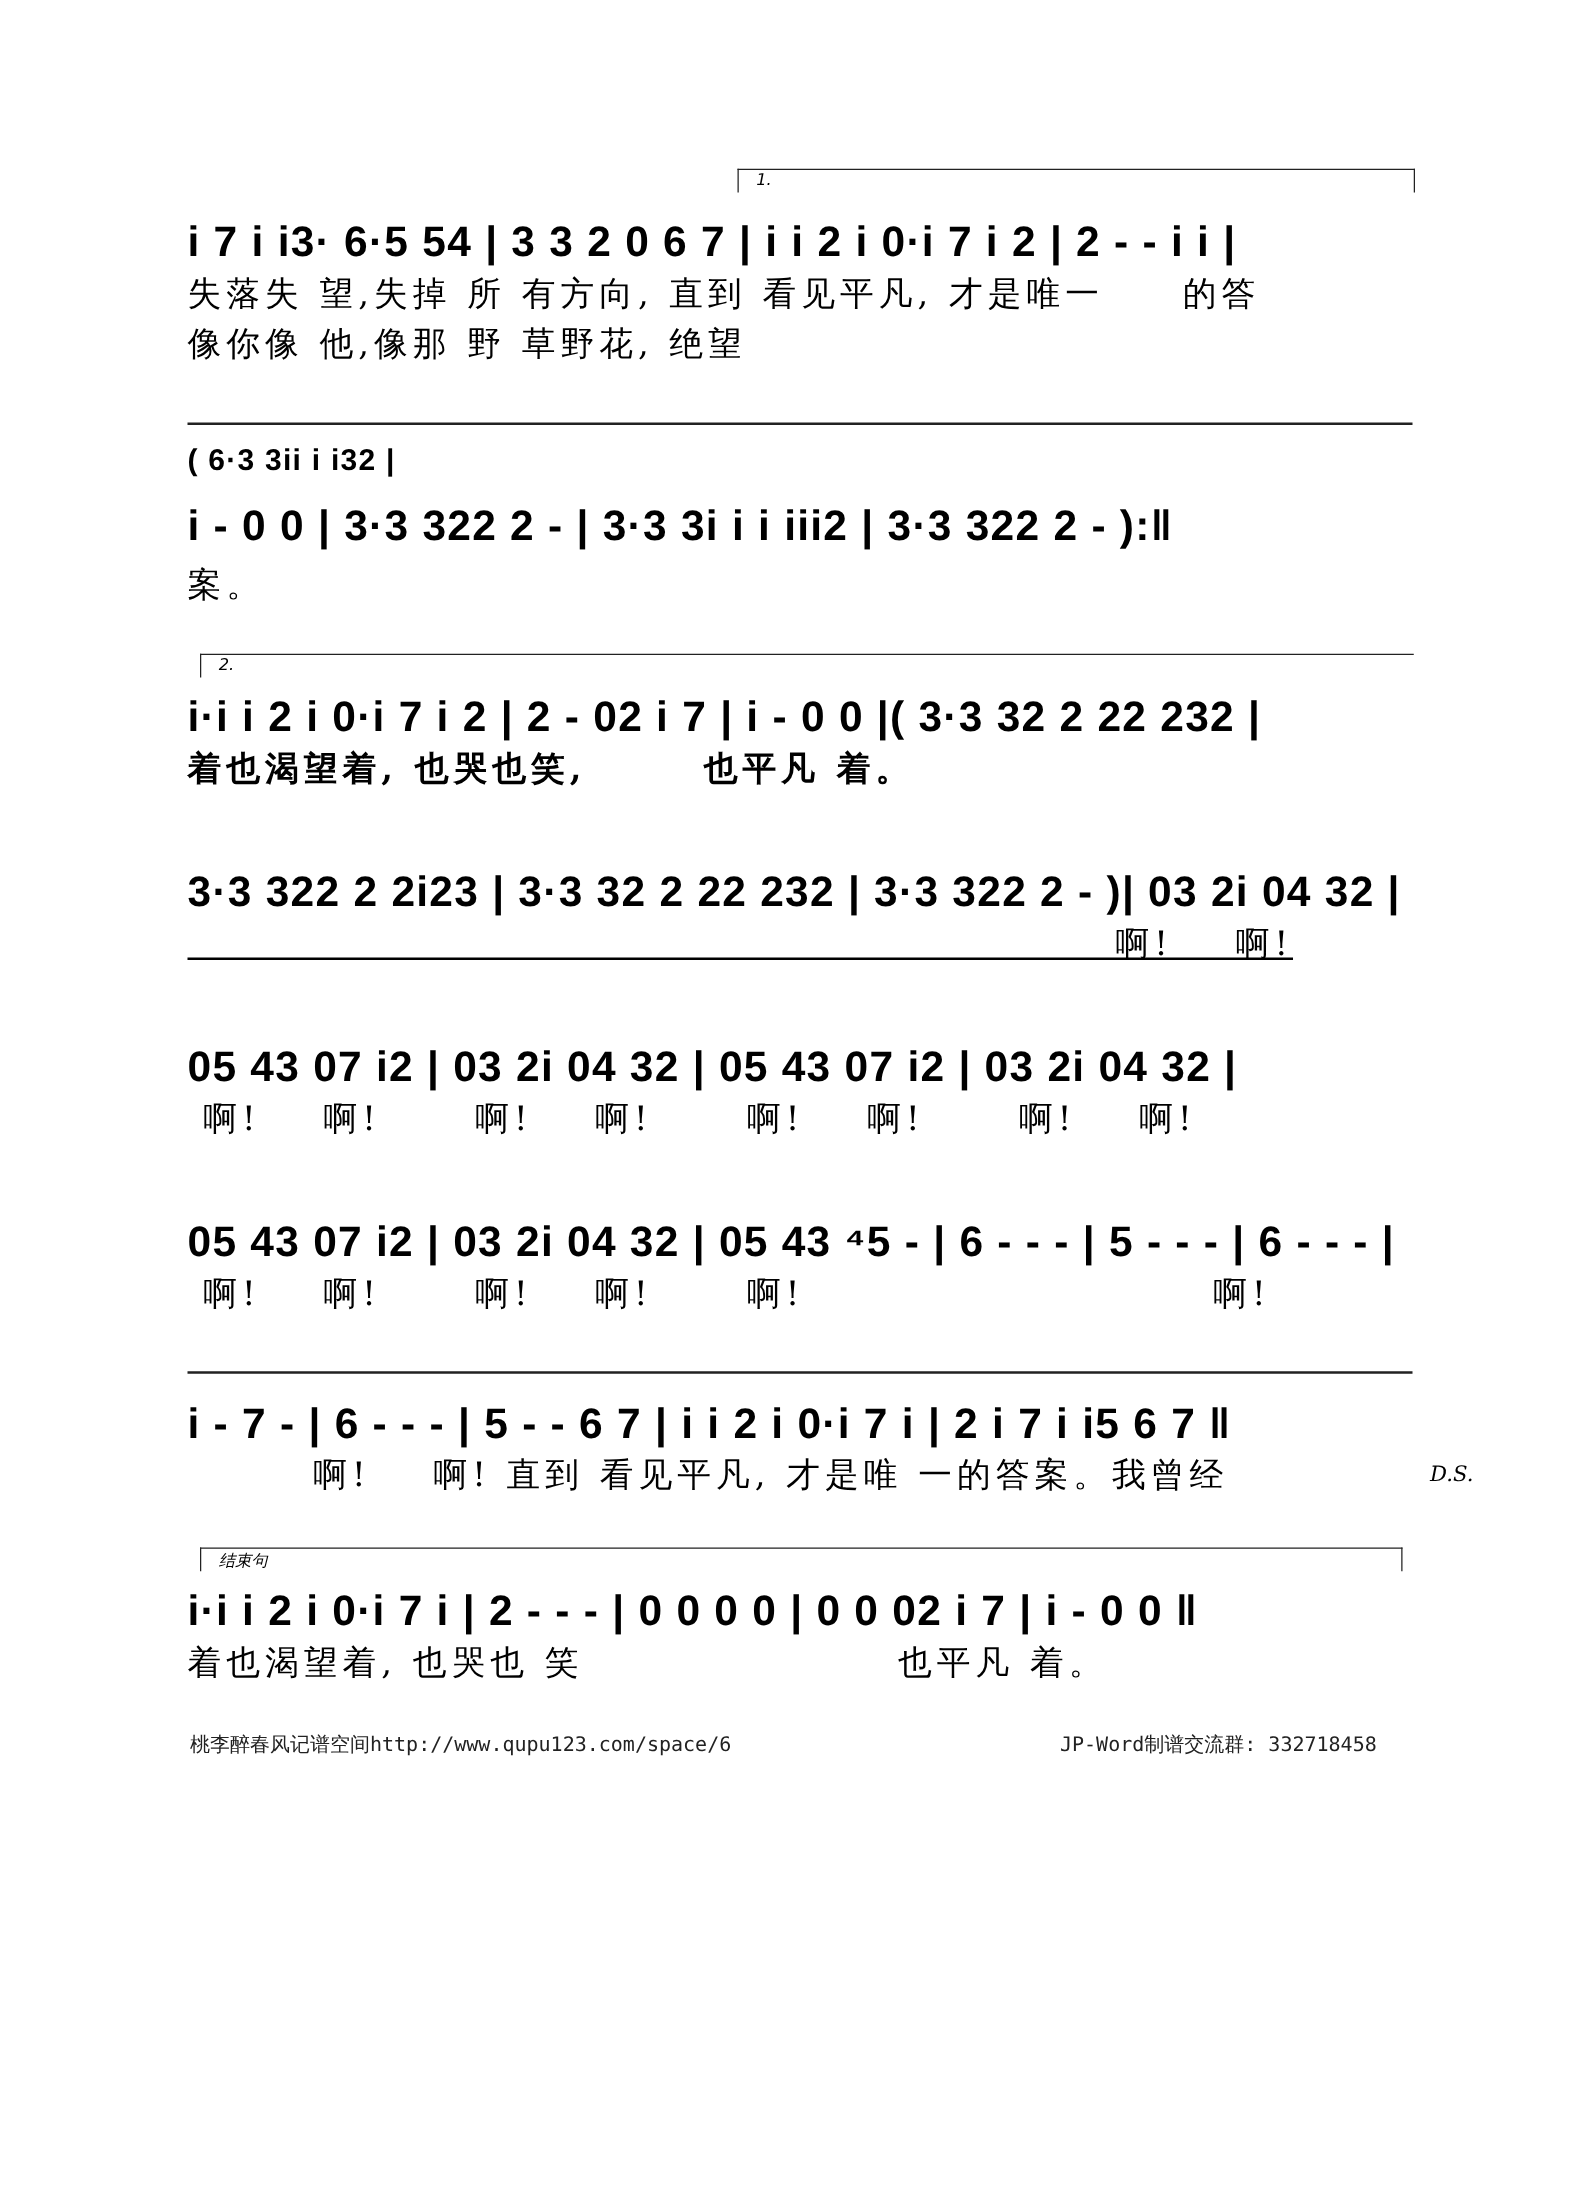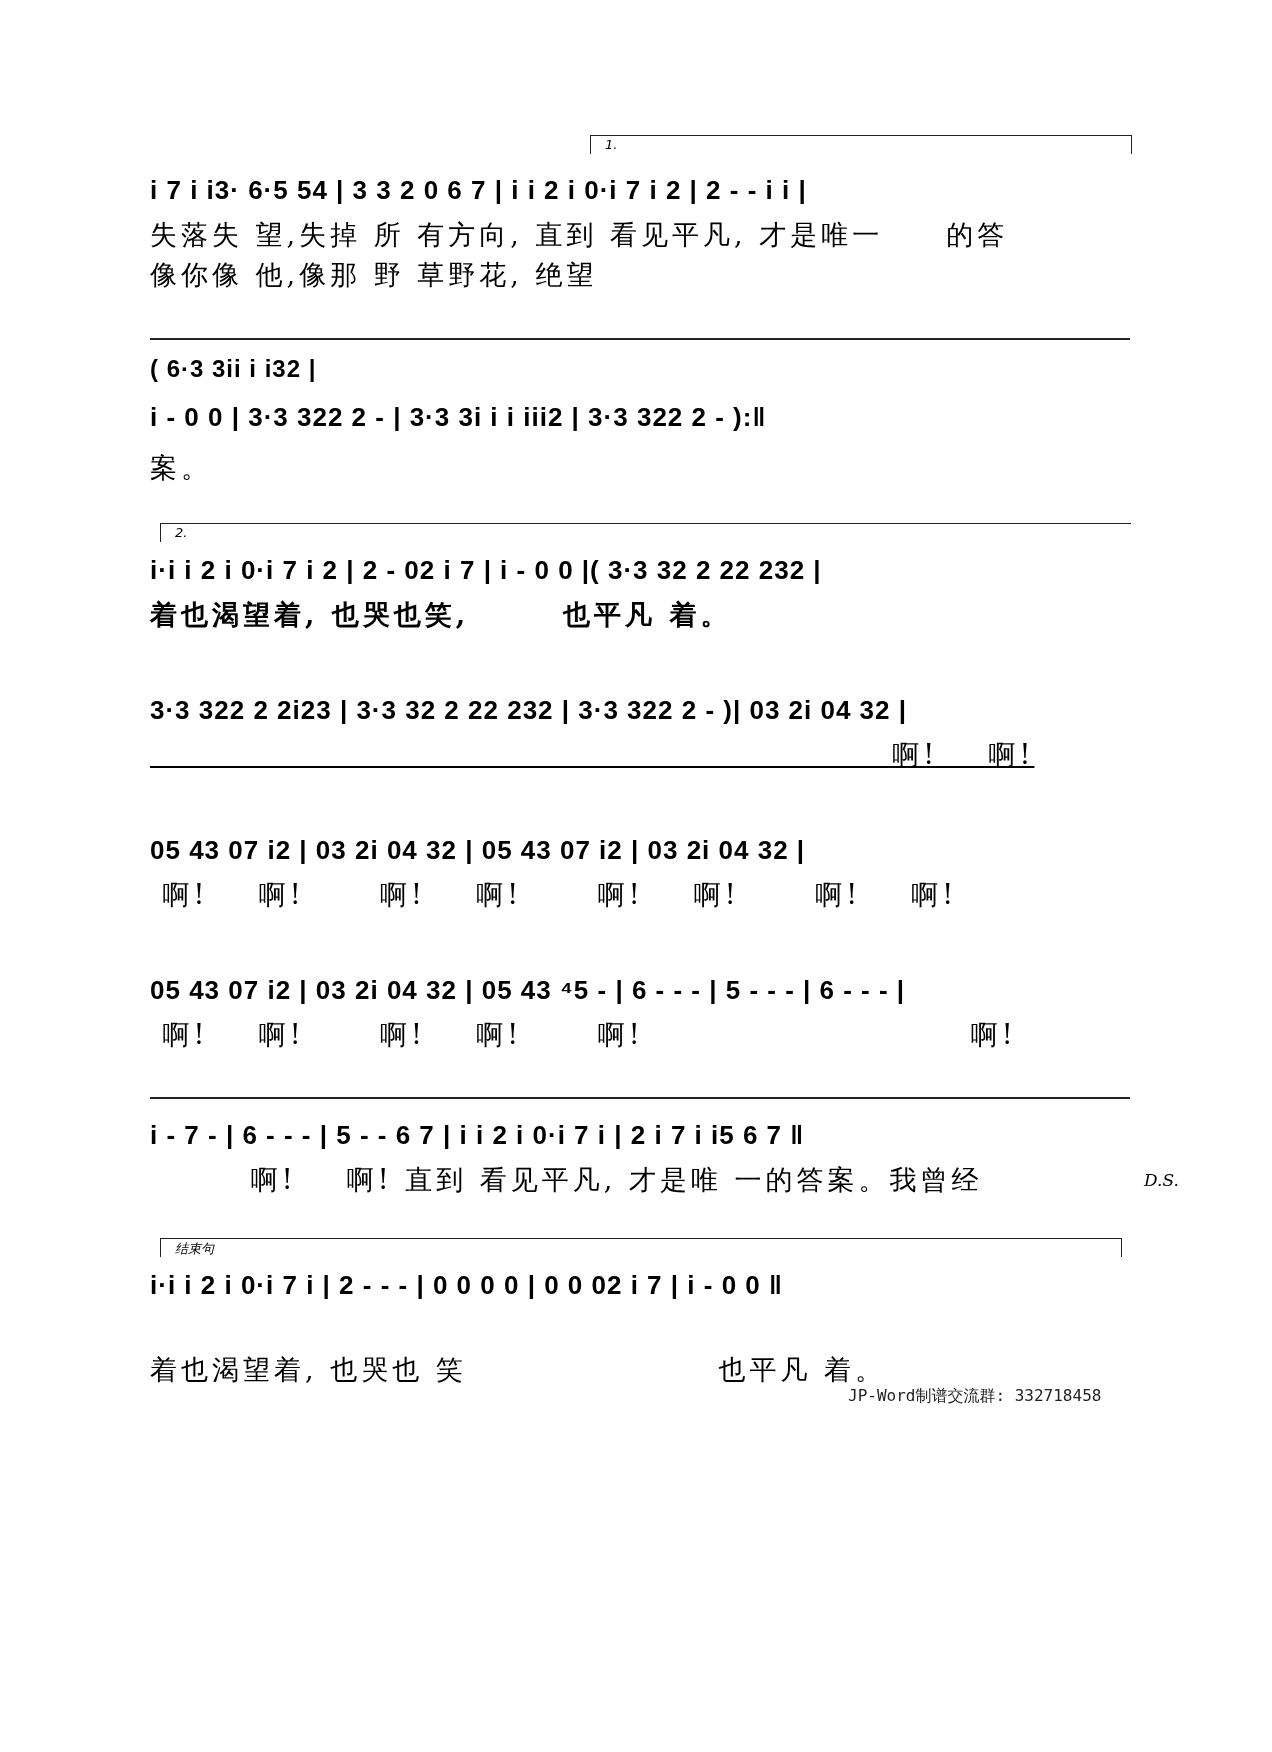--- a/index.html
+++ b/index.html
@@ -2,21 +2,21 @@
 <html><head>
 <meta charset="utf-8">
 <style>
   html, body { margin:0; padding:0; background:#ffffff; }
   body { width:1272px; height:1752px; position:relative; overflow:hidden;
          font-family:"DejaVu Sans", sans-serif; color:#000; }
   .page { position:absolute; left:0; top:0; width:1272px; height:1752px; }
   .row { position:absolute; left:150px; width:980px; }
   .notes { position:absolute; left:0; white-space:nowrap;
            font-family:"Liberation Sans", "DejaVu Sans", sans-serif;
-           font-weight:bold; font-size:26px; letter-spacing:1px; }
+           font-weight:bold; font-size:34px; letter-spacing:1px; }
   .lyric { position:absolute; left:0; white-space:pre;
            font-family:"DejaVu Serif", serif; font-size:27px; letter-spacing:4px; }
   .volta { position:absolute; border-top:1.5px solid #222; border-left:1.5px solid #222; height:18px; }
   .volta-right { border-right:1.5px solid #222; }
   .volta-label { position:absolute; left:14px; top:1px; font-size:13px; font-style:italic;
                  font-family:"DejaVu Sans", sans-serif; }
   .ds { position:absolute; font-family:"DejaVu Serif", serif; font-weight:normal; font-style:italic; font-size:17px;margin-left:44px; }
   .footer { position:absolute; top:1386px; font-family:"DejaVu Sans Mono", monospace; font-size:16px; color:#222; }
   .rule { position:absolute; height:1.5px; background:#222; }
 </style>
@@ -69,17 +69,18 @@
     <div class="notes" style="top:0;text-align:right;">i - 7 - | 6 - - - | 5 - - 6 7 | i i 2 i 0·i 7 i | 2 i 7 i i5 6 7 ‖</div>
     <div class="lyric" style="top:42px;">        啊!    啊! 直到 看见平凡, 才是唯 一的答案。我曾经</div>
     <div class="ds" style="left:950px; top:50px;">D.S.</div>
   </div>
 
   <div class="row" style="top:1270px;">
     <div class="volta volta-right" style="left:10px; top:-32px; width:960px;">
       <span class="volta-label">结束句</span>
     </div>
     <div class="notes" style="top:0;">i·i i 2 i 0·i 7 i | 2 - - - | 0 0 0 0 | 0 0 02 i 7 | i - 0 0 ‖</div>
-    <div class="lyric" style="top:42px;margin-top:40px;">着也渴望着, 也哭也 笑                    也平凡 着。</div>
+    <div class="lyric" style="top:42px;">着也渴望着, 也哭也 笑                    也平凡 着。</div>
   </div>
 
+  <div class="footer" style="left:152px;">桃李醉春风记谱空间http://www.qupu123.com/space/6</div>
   <div class="footer" style="left:848px;">JP-Word制谱交流群: 332718458</div>
 </div>
 
 </body></html>

